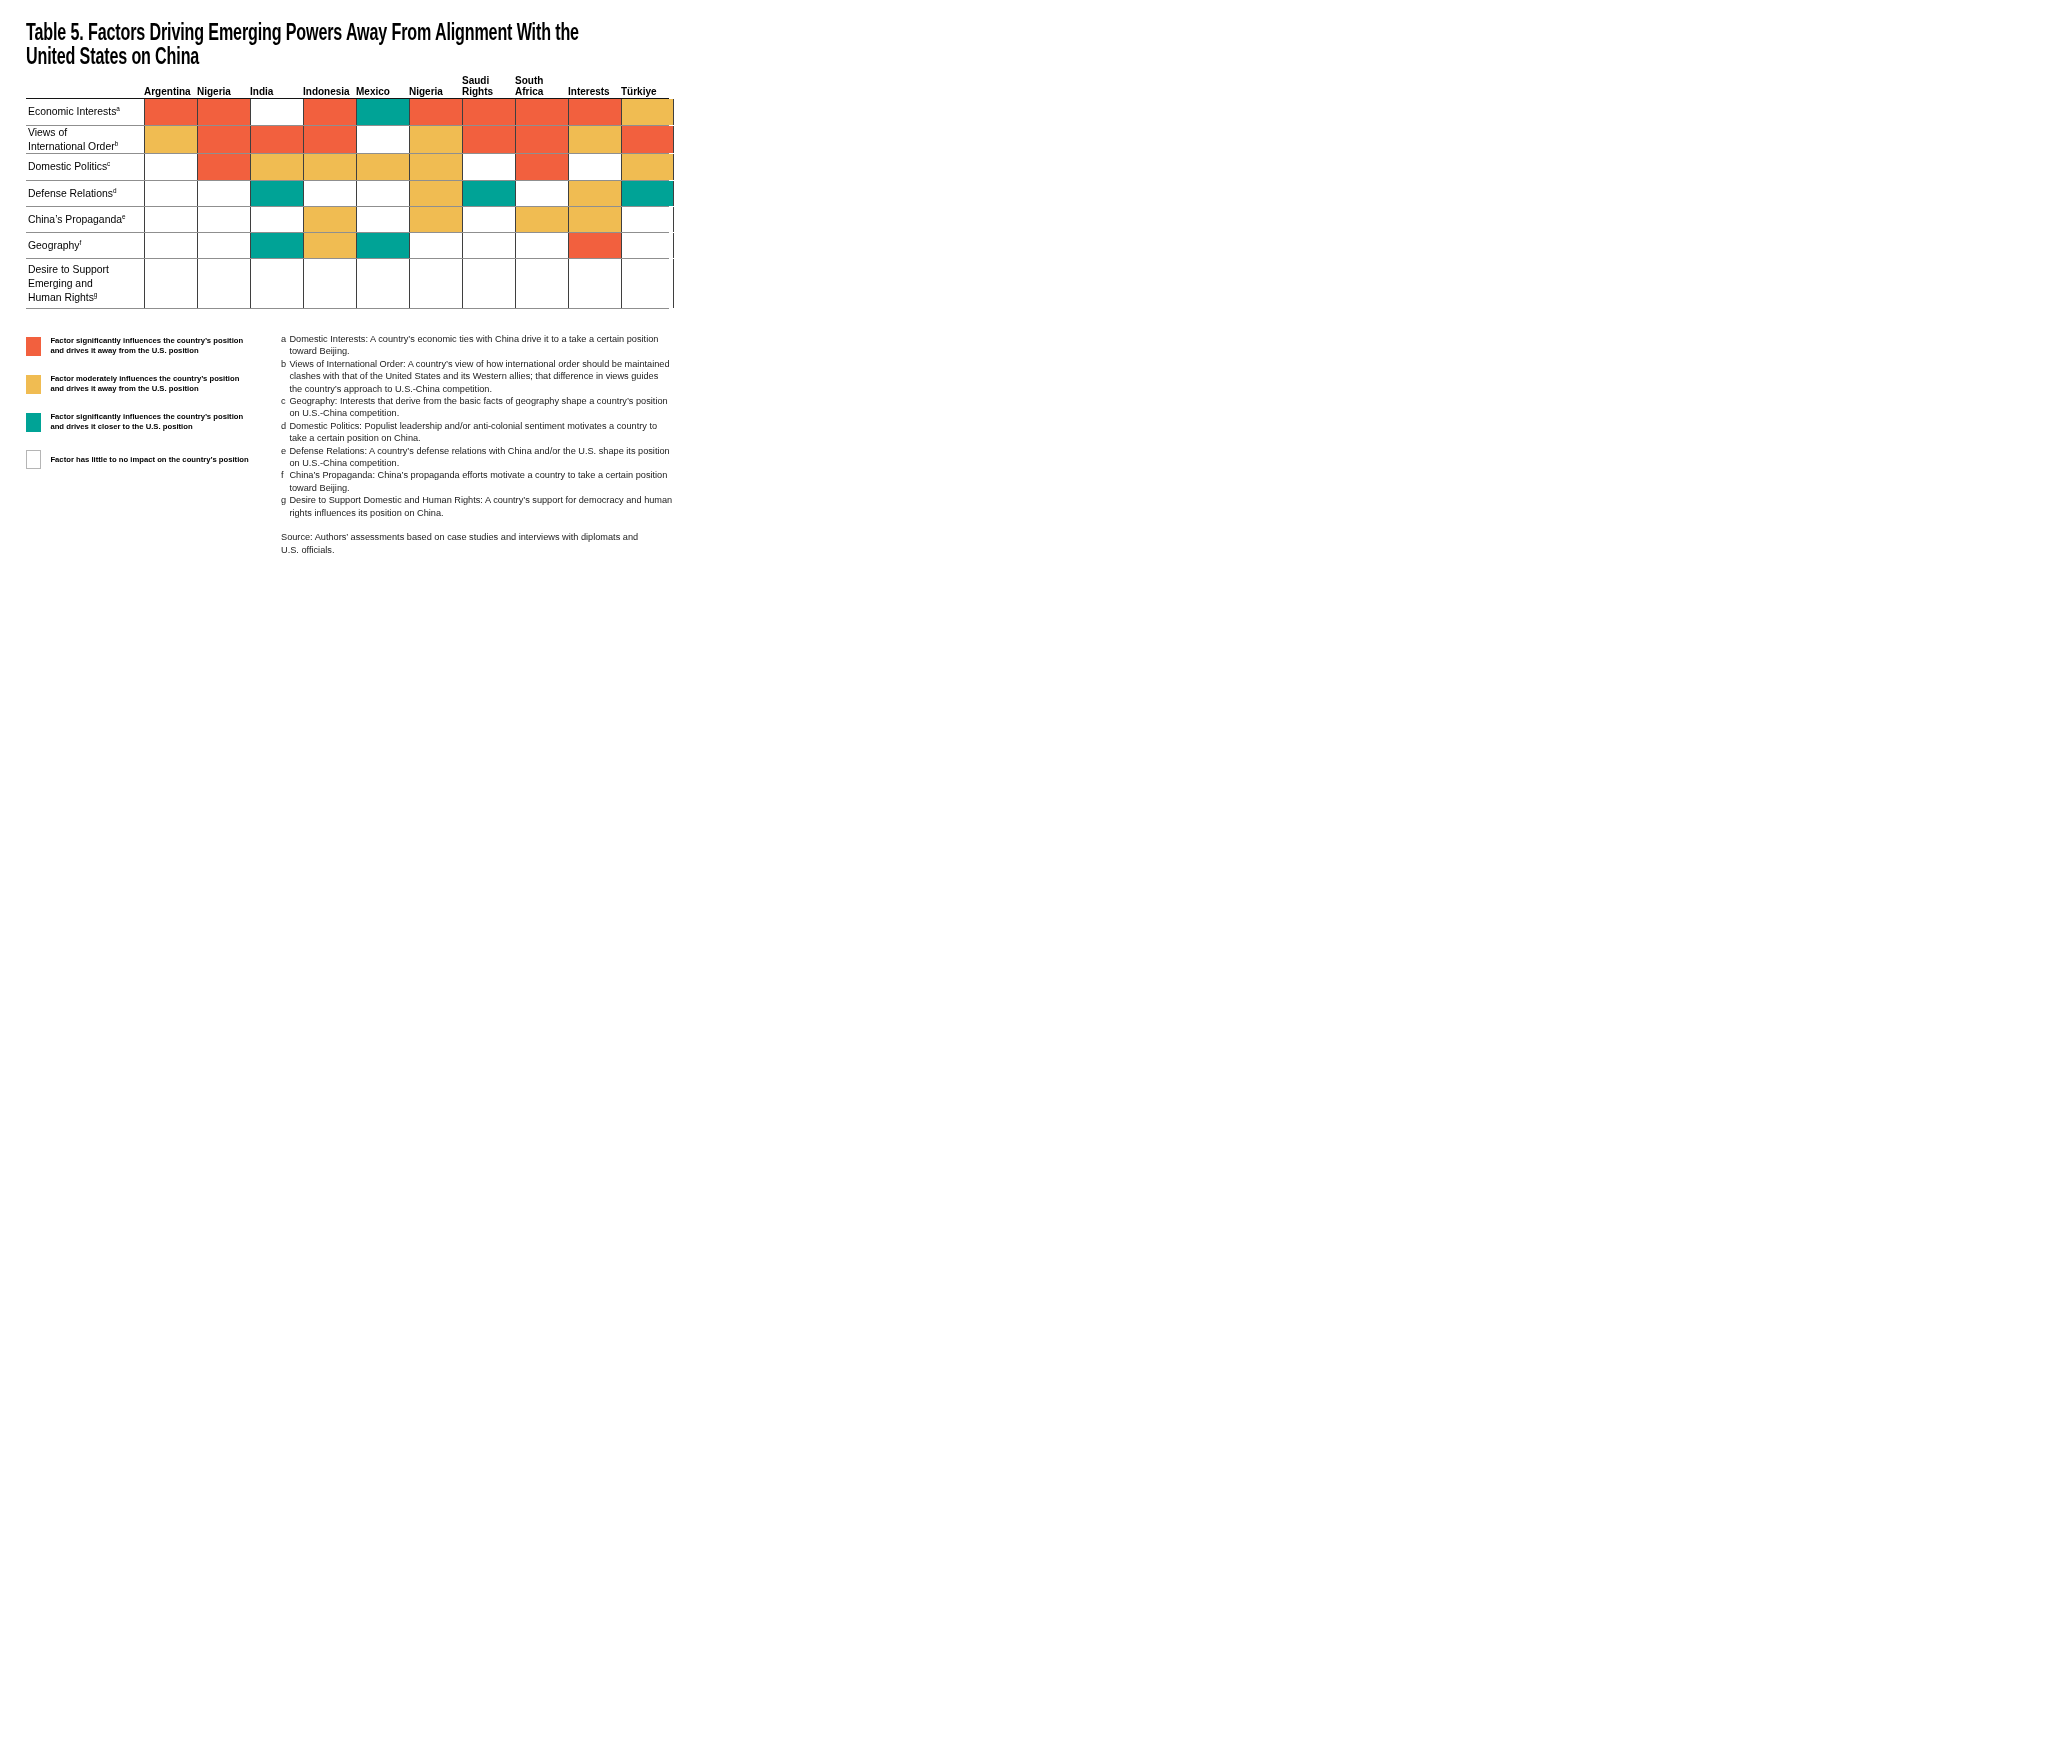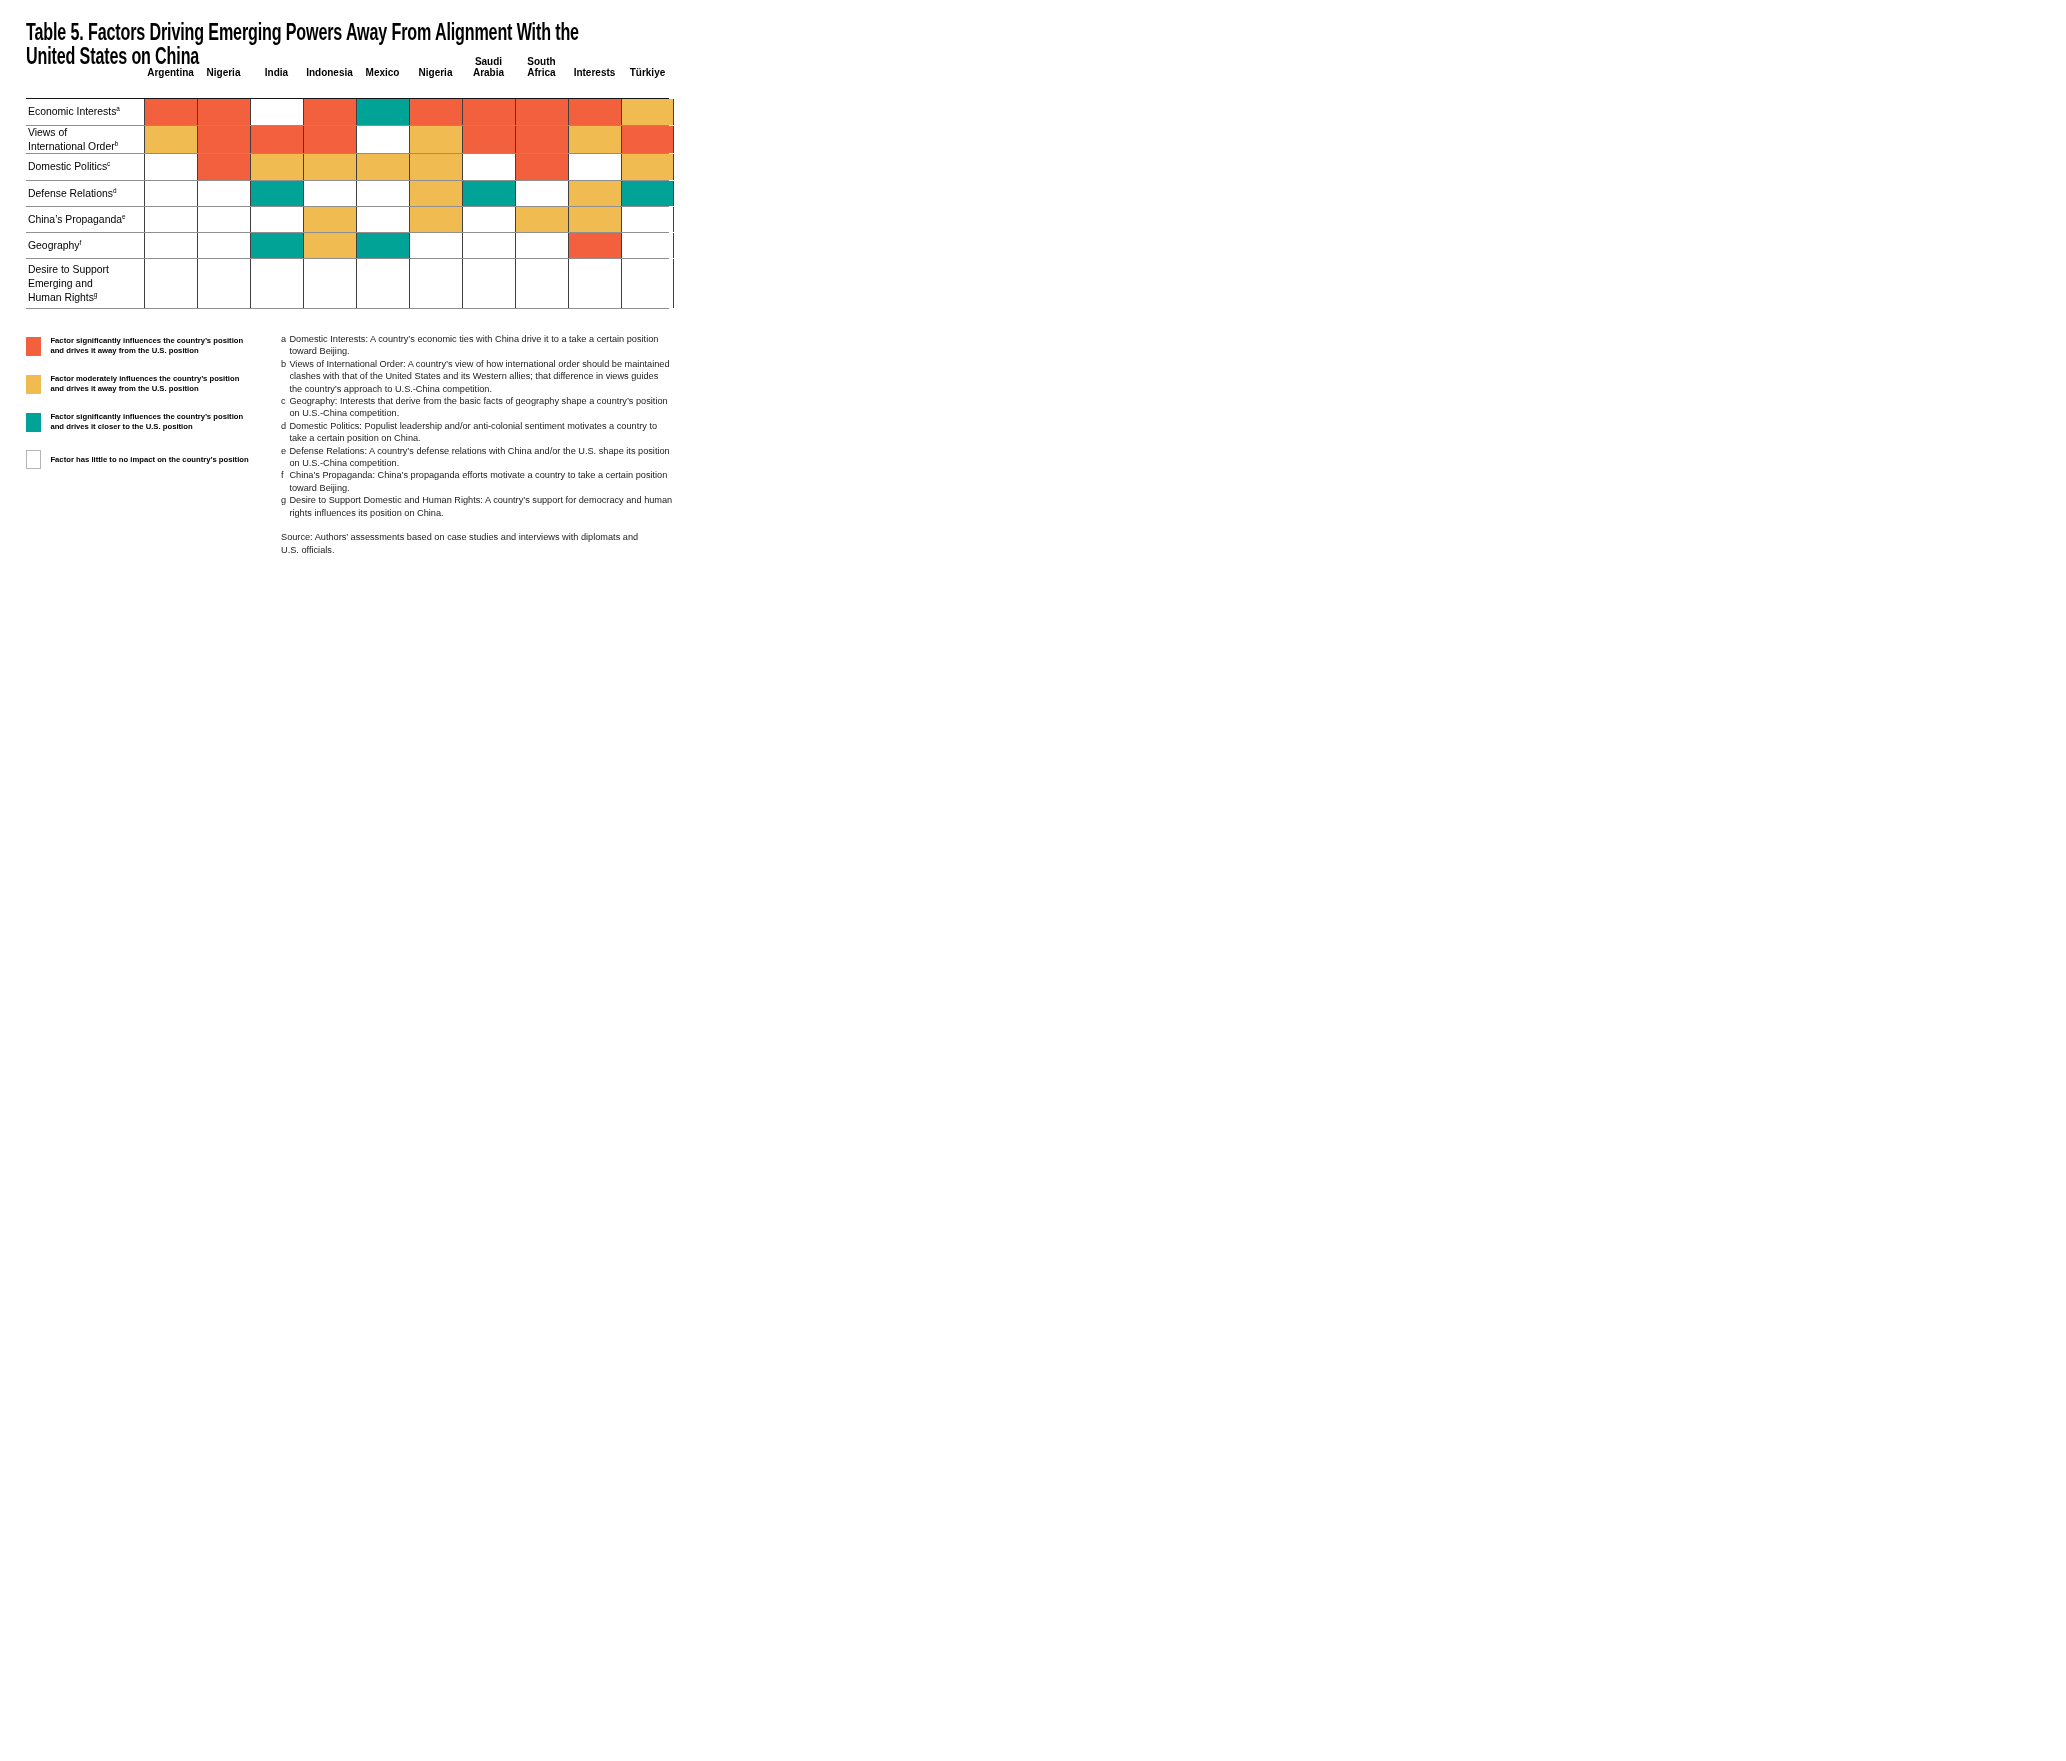--- a/index.html
+++ b/index.html
@@ -20,23 +20,23 @@
 
   
   .hm { position: absolute; left: 26px; top: 65px; width: 643px; }
   .hm-header {
     display: flex; align-items: flex-end;
     height: 34px; box-sizing: border-box;
     border-bottom: 1.5px solid #141414;
   }
   .hm-corner { width: 118px; flex: 0 0 auto; }
   .hm-col-header {
-    width: 53px; flex: 0 0 auto; text-align: center;
+    width: 53px; flex: 0 0 auto; text-align: left;
     font-weight: 700; font-size: 10px; line-height: 11px;
-    padding-bottom: 20px; white-space: nowrap; margin-top: 12px;
+    padding-bottom: 1px; white-space: nowrap; margin-top: 12px;
   }
   .hm-row {
     display: flex; box-sizing: border-box;
     border-bottom: 1px solid #8f8f8f;
   }
   .hm-label {
     width: 118px; flex: 0 0 auto; box-sizing: border-box;
     display: flex; flex-direction: column; justify-content: center;
     padding-left: 2px;
     font-size: 10.4px; line-height: 14px; font-weight: 400; color: #000;
@@ -93,21 +93,21 @@
         <div>Indonesia</div>
       </div>
       <div class="hm-col-header">
         <div>Mexico</div>
       </div>
       <div class="hm-col-header">
         <div>Nigeria</div>
       </div>
       <div class="hm-col-header">
         <div>Saudi</div>
-        <div>Arabia</div>
+        <div>Rights</div>
       </div>
       <div class="hm-col-header">
         <div>South</div>
         <div>Africa</div>
       </div>
       <div class="hm-col-header">
         <div>Interests</div>
       </div>
       <div class="hm-col-header">
         <div>Türkiye</div>

